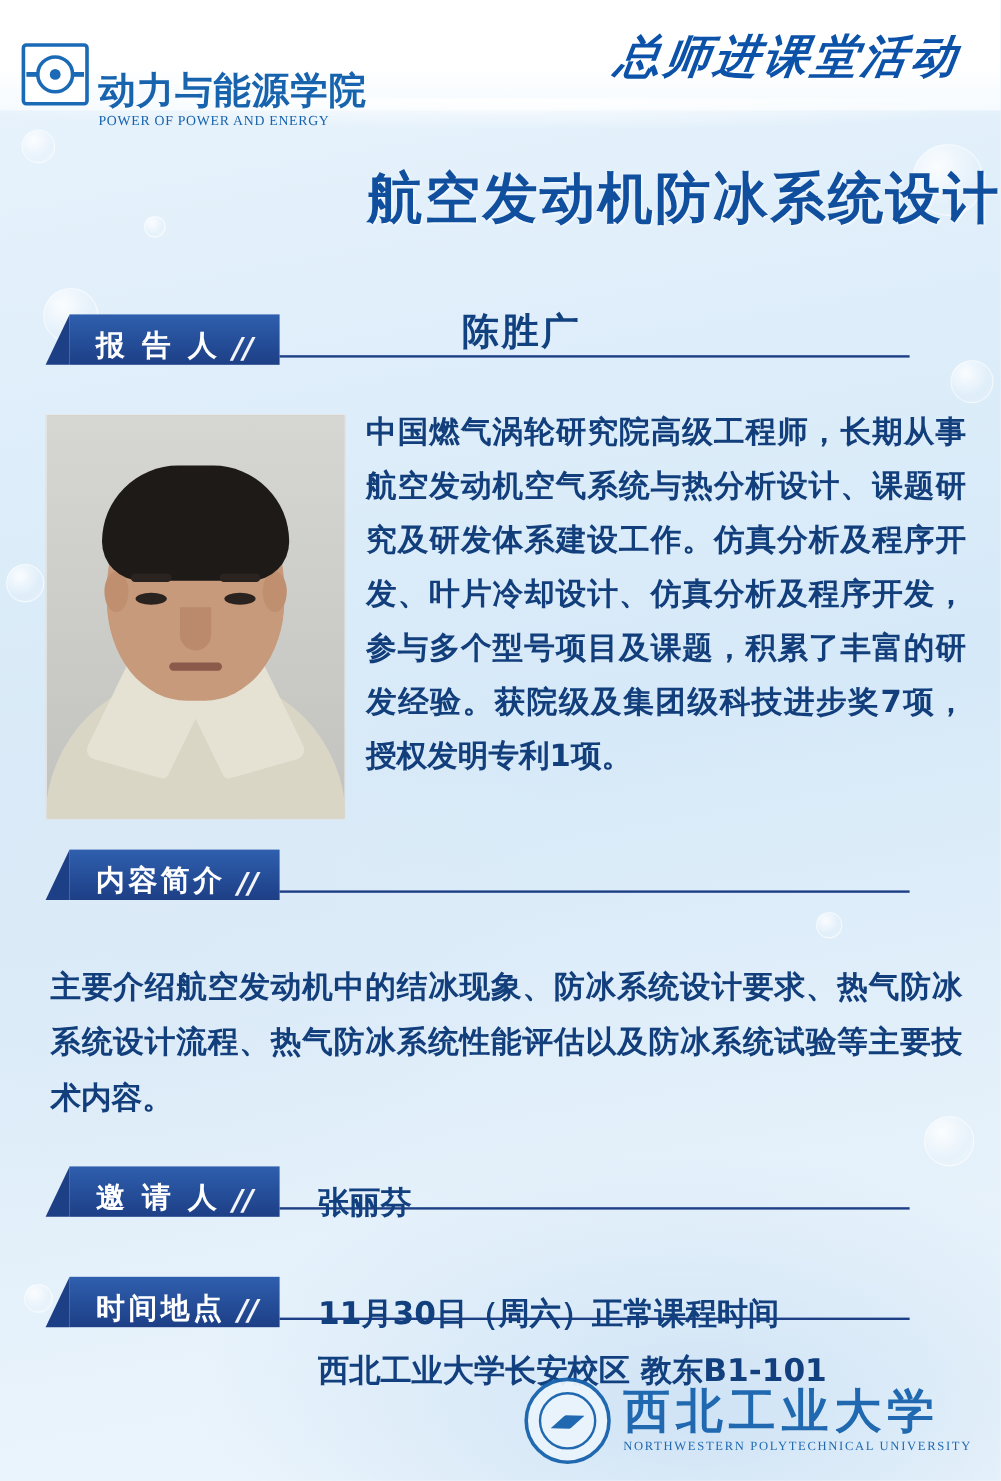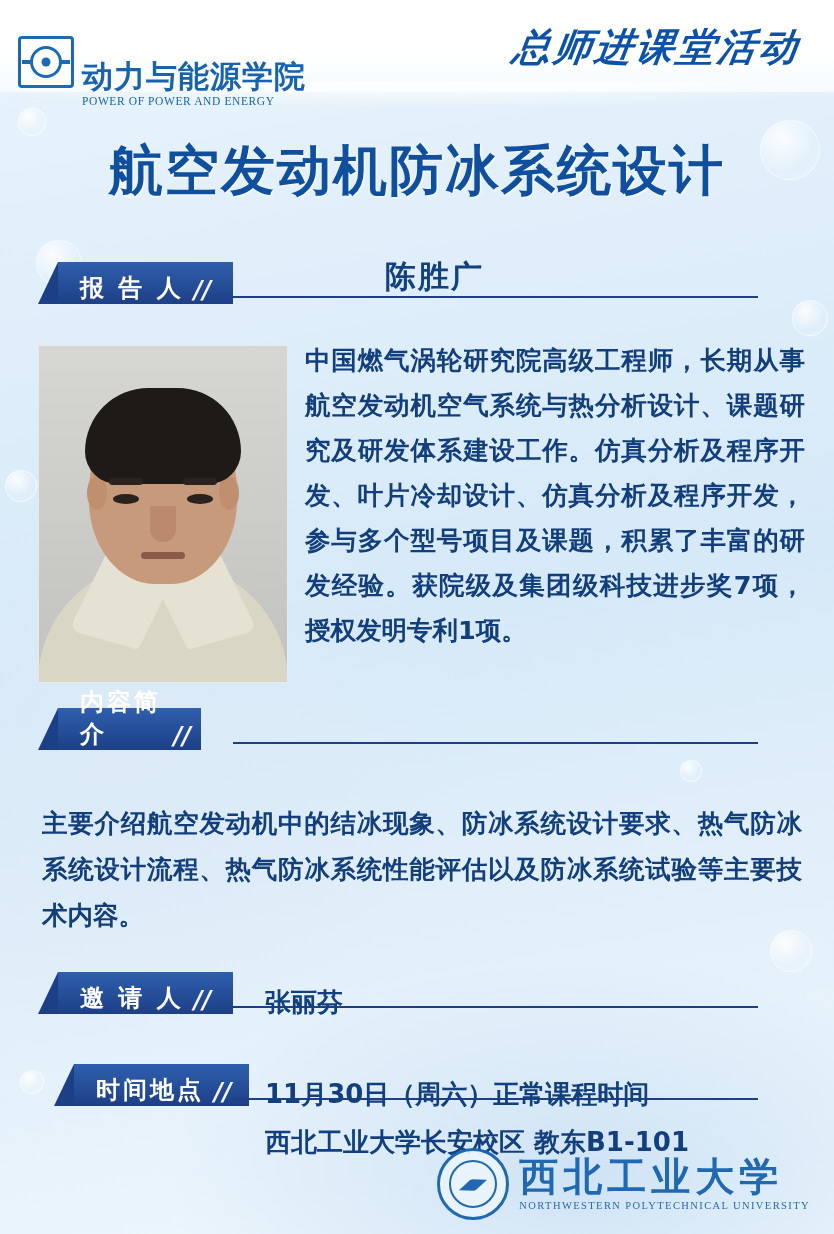--- a/index.html
+++ b/index.html
@@ -120,22 +120,22 @@
     text-shadow: 1px 1px 0 rgba(255,255,255,0.8);
     transform: skewX(-8deg);
   }
 
   
   .main-title {
     position: absolute;
     top: 135px;
     left: 0;
     width: 834px;
-    text-align: center;
-    font-size: 54px;
+    text-align: right;
+    font-size: 46px;
     font-weight: bold;
     color: #0f4f9e;
     letter-spacing: 2px;
     font-family: "DejaVu Sans", "Liberation Sans", sans-serif;
     text-shadow: 1px 1px 2px rgba(255,255,255,0.9);
   }
 
   
   .tag {
     position: absolute;
@@ -433,36 +433,36 @@
     <div class="brow-l"></div>
     <div class="brow-r"></div>
     <div class="eye-l"></div>
     <div class="eye-r"></div>
     <div class="nose"></div>
     <div class="mouth"></div>
   </div>
 
   <div class="bio">中国燃气涡轮研究院高级工程师，长期从事航空发动机空气系统与热分析设计、课题研究及研发体系建设工作。仿真分析及程序开发、叶片冷却设计、仿真分析及程序开发，参与多个型号项目及课题，积累了丰富的研发经验。获院级及集团级科技进步奖7项，授权发明专利1项。</div>
 
-  <div class="tag" style="left:58px; top:708px; width:143px;">
+  <div class="tag" style="left:58px; top:708px; width:175px;">
     <span>内容简介</span>
     <span class="slashes"><span>/</span><span>/</span></span>
   </div>
   <div class="rule" style="left:233px; top:742px; width:525px;"></div>
 
   <div class="abstract">主要介绍航空发动机中的结冰现象、防冰系统设计要求、热气防冰系统设计流程、热气防冰系统性能评估以及防冰系统试验等主要技术内容。</div>
 
   <div class="tag" style="left:58px; top:972px; width:175px;">
     <span>邀 请 人</span>
     <span class="slashes"><span>/</span><span>/</span></span>
   </div>
   <div class="rule" style="left:233px; top:1006px; width:525px;"></div>
   <div class="value-text" style="left:265px; top:985px;">张丽芬</div>
 
-  <div class="tag" style="left:74px; top:1064px; width:175px;">
+  <div class="tag" style="left:58px; top:1064px; width:175px;">
     <span>时间地点</span>
     <span class="slashes"><span>/</span><span>/</span></span>
   </div>
   <div class="rule" style="left:233px; top:1098px; width:525px;"></div>
   <div class="value-text" style="left:265px; top:1077px;">11月30日（周六）正常课程时间</div>
   <div class="value-text" style="left:265px; top:1125px;">西北工业大学长安校区   教东B1-101</div>
 
   <div class="uni">
     <div class="uni-seal"></div>
     <div>

